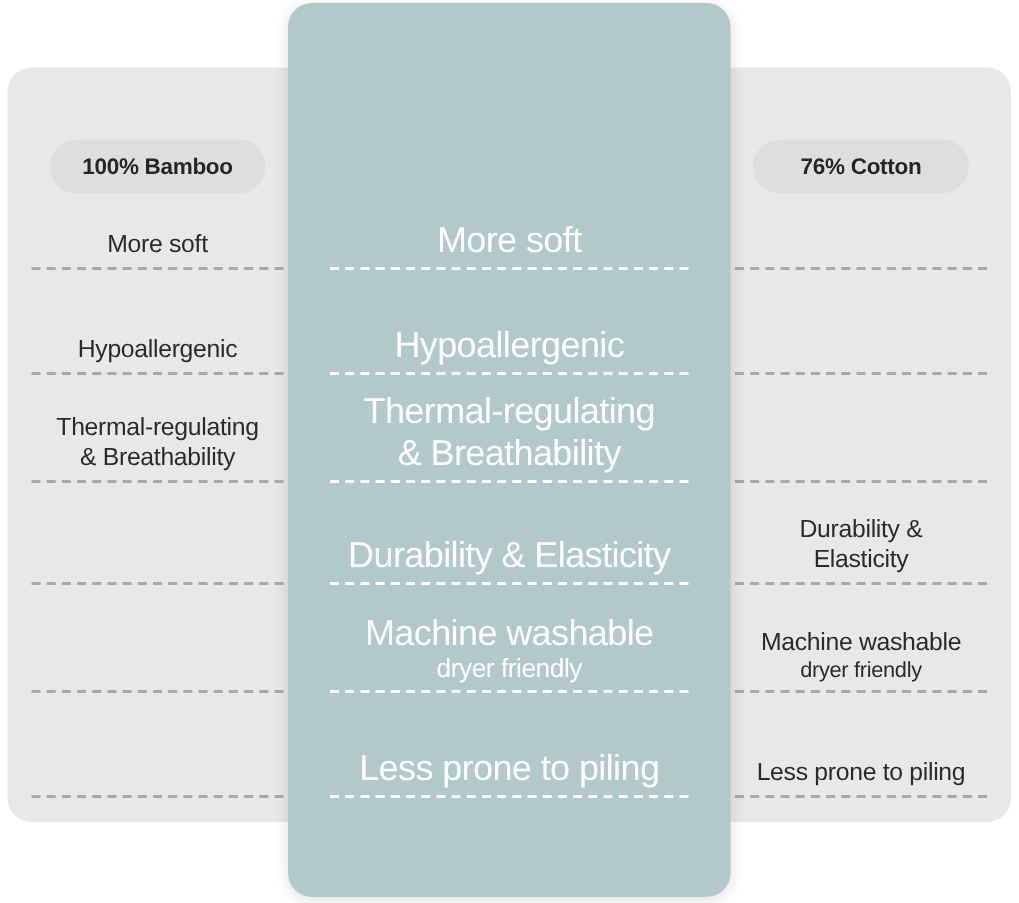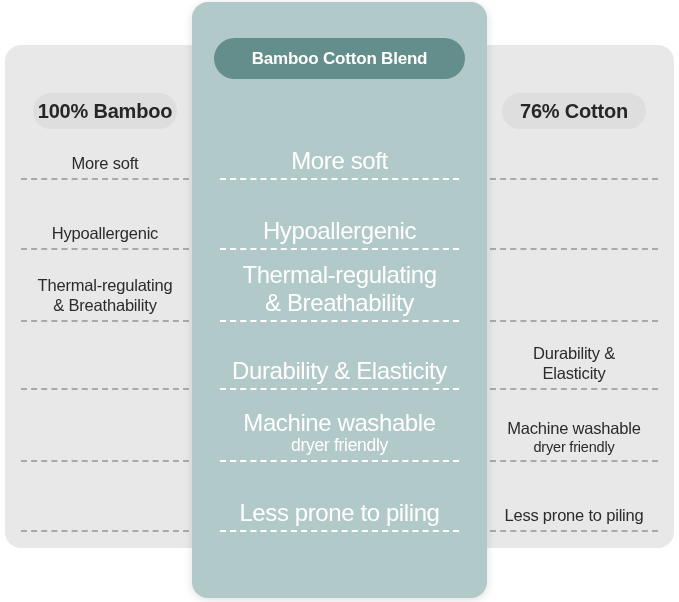--- a/index.html
+++ b/index.html
@@ -52,21 +52,21 @@
     justify-content: center;
     border-radius: 22px;
     font-weight: bold;
     white-space: nowrap;
   }
   .badge.side {
     top: 48px;
     height: 36px;
     background: #dedede;
     color: #262626;
-    font-size: 20px;
+    font-size: 15px;
     letter-spacing: -0.2px;
   }
   #badge-left  { left: 28px;  width: 144px; }
   #badge-right { left: 28px;  width: 144px; }
 
   #badge-center {
     left: 22px;
     top: 36px;
     width: 251px;
     height: 41px;
@@ -192,21 +192,20 @@
           <div class="sep"></div>
         </div>
         <div class="row" style="top: 419px; height: 68px; left: 0px; right: 0px;">
           <div class="label">Less prone to piling</div>
           <div class="sep"></div>
         </div>
       </div>
   </div>
 
   <div class="panel center" id="panel-center">
-    <div class="badge" id="badge-center">Bamboo Cotton Blend</div>
     <div class="rows center-rows">
         <div class="row" style="top: 128px; height: 50px; left: 0px; right: 0px;">
           <div class="label">More soft</div>
           <div class="sep"></div>
         </div>
         <div class="row" style="top: 180px; height: 68px; left: 0px; right: 0px;">
           <div class="label">Hypoallergenic</div>
           <div class="sep"></div>
         </div>
         <div class="row" style="top: 250px; height: 70px; left: 0px; right: 0px;">

